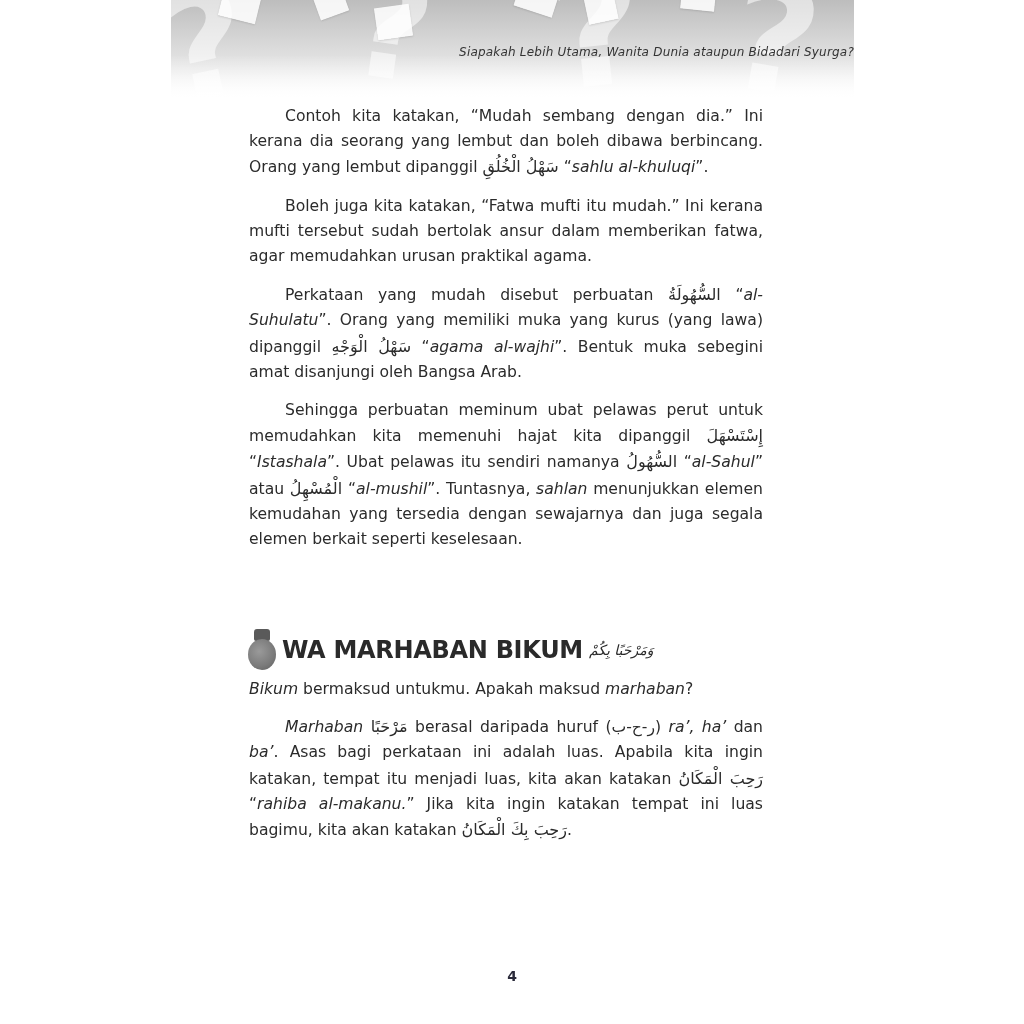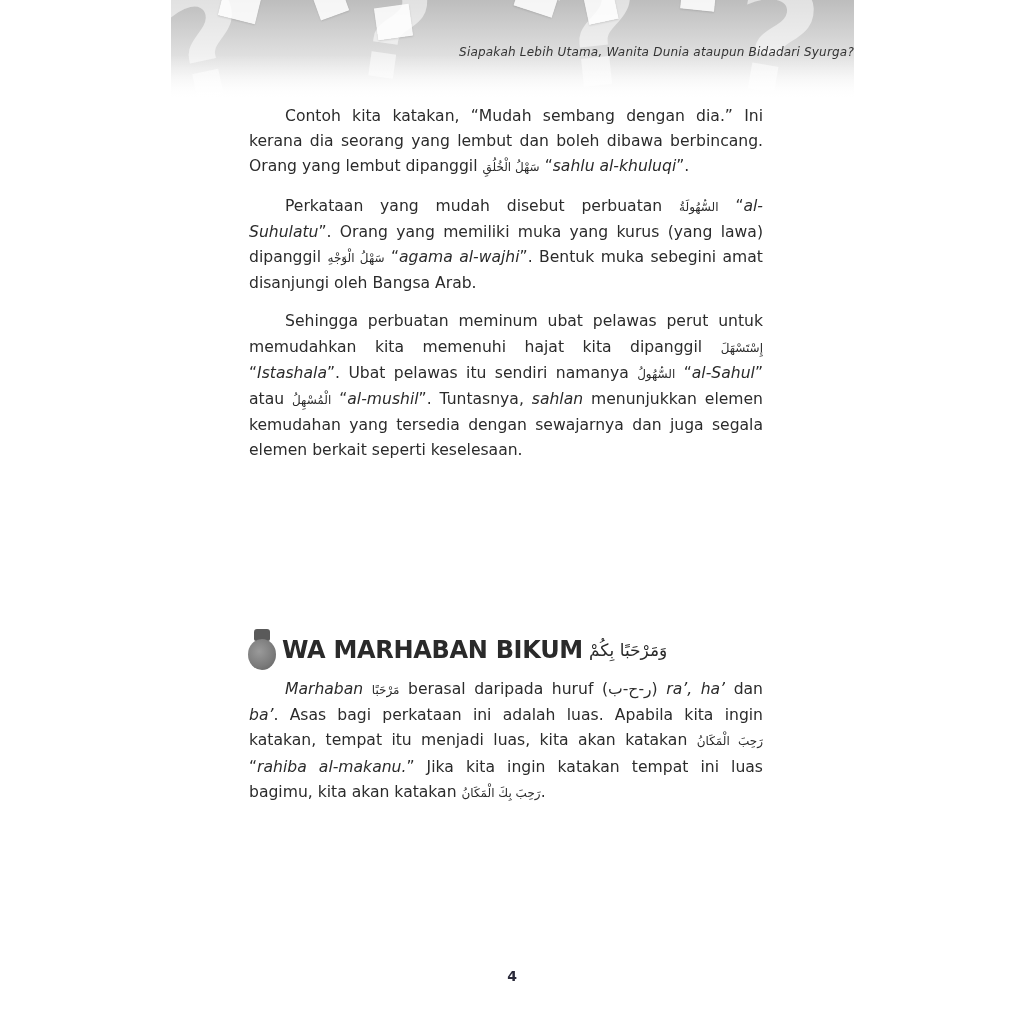--- a/index.html
+++ b/index.html
@@ -26,42 +26,42 @@
       font-family: "DejaVu Sans", sans-serif; font-style: italic; font-size: 12px;
       color: #333; letter-spacing: 0.2px;
     }
     .content {
       position: absolute; left: 249px; top: 104px; width: 514px;
       font-family: "DejaVu Sans", sans-serif; font-size: 15.6px; line-height: 25.2px;
       text-align: justify; color: #2b2b2b;
     }
     .content p { margin: 0 0 13px 0; text-indent: 36px; }
     .content i { font-style: italic; margin-top: 32px; }
-    .ar { font-family: "DejaVu Sans", sans-serif; font-size: 12px; direction: rtl; unicode-bidi: isolate; }
+    .ar { font-family: "DejaVu Sans", sans-serif; font-size: 16px; direction: rtl; unicode-bidi: isolate; }
     .heading {
       position: absolute; left: 248px; top: 628px; height: 44px;
       display: flex; align-items: center; gap: 6px;
     }
     .bulb {
       width: 28px; height: 42px; position: relative;
     }
     .bulb .cap {
       position: absolute; left: 6px; top: 0; width: 16px; height: 12px;
       background: #5a5a5a; border-radius: 3px 3px 2px 2px;
     }
     .bulb .glass {
       position: absolute; left: 0; top: 10px; width: 28px; height: 31px;
       background: radial-gradient(circle at 40% 40%, #9a9a9a 0%, #7a7a7a 60%, #5c5c5c 100%);
       border-radius: 50%;
     }
     .heading .title {
       font-family: "DejaVu Sans", sans-serif; font-weight: bold; font-size: 24px;
       color: #2a2a2a; letter-spacing: -0.3px;
     }
-    .heading .ar-title { font-size: 17px; color: #2a2a2a; }
+    .heading .ar-title { font-size: 14px; color: #2a2a2a; font-style: italic; }
     .section2 {
       position: absolute; left: 249px; top: 677px; width: 514px;
       font-family: "DejaVu Sans", sans-serif; font-size: 15.6px; line-height: 25.2px;
       text-align: justify; color: #2b2b2b;
     }
     .section2 p { margin: 0 0 12px 0; text-indent: 36px; }
     .section2 p.noindent { text-indent: 0; }
     .page-number {
       position: absolute; left: 0; right: 0; top: 968px; text-align: center;
       font-family: "DejaVu Sans", sans-serif; font-size: 14px; font-weight: bold; color: #2a2a3a;
@@ -83,35 +83,41 @@
   <span class="paper" style="left:510px; top:-8px; width:34px; height:18px; transform:rotate(6deg);"></span>
   <div class="fade"></div>
   <div class="running-head">Siapakah Lebih Utama, Wanita Dunia ataupun Bidadari Syurga?</div>
 </div>
 
 <div class="content">
   <p>
     <span>Contoh kita katakan, “Mudah sembang dengan dia.” Ini kerana dia seorang yang lembut dan boleh dibawa berbincang. Orang yang lembut dipanggil </span><span class="ar">سَهْلُ الْخُلُقِ</span><span> “</span><i>sahlu al-khuluqi</i><span>”.</span>
   </p>
   <p>
+    <span>Boleh juga kita katakan, “Fatwa mufti itu mudah.” Ini kerana mufti tersebut sudah bertolak ansur dalam memberikan fatwa, agar memudahkan urusan praktikal agama.</span>
+  </p>
+  <p>
     <span>Perkataan yang mudah disebut perbuatan </span><span class="ar">السُّهُولَةُ</span><span> “</span><i>al-Suhulatu</i><span>”. Orang yang memiliki muka yang kurus (yang lawa) dipanggil </span><span class="ar">سَهْلُ الْوَجْهِ</span><span> “</span><i>agama al-wajhi</i><span>”. Bentuk muka sebegini amat disanjungi oleh Bangsa Arab.</span>
   </p>
   <p>
     <span>Sehingga perbuatan meminum ubat pelawas perut untuk memudahkan kita memenuhi hajat kita dipanggil </span><span class="ar">إِسْتَسْهَلَ</span><span> “</span><i>Istashala</i><span>”. Ubat pelawas itu sendiri namanya </span><span class="ar">السُّهُولُ</span><span> “</span><i>al-Sahul</i><span>” atau </span><span class="ar">الْمُسْهِلُ</span><span> “</span><i>al-mushil</i><span>”. Tuntasnya, </span><i>sahlan</i><span> menunjukkan elemen kemudahan yang tersedia dengan sewajarnya dan juga segala elemen berkait seperti keselesaan.</span>
   </p>
 </div>
 
 <div class="heading">
   <div class="bulb">
     <div class="cap"></div>
     <div class="glass"></div>
   </div>
   <span class="title">WA MARHABAN BIKUM</span>
   <span class="ar ar-title">وَمَرْحَبًا بِكُمْ</span>
 </div>
 
 <div class="section2">
+  <p class="noindent">
+    <i>Bikum</i><span> bermaksud untukmu. Apakah maksud </span><i>marhaban</i><span>?</span>
+  </p>
   <p>
     <i>Marhaban</i> <span class="ar">مَرْحَبًا</span><span> berasal daripada huruf (ر-ح-ب) </span><i>ra’, ha’</i><span> dan </span><i>ba’</i><span>. Asas bagi perkataan ini adalah luas. Apabila kita ingin katakan, tempat itu menjadi luas, kita akan katakan </span><span class="ar">رَحِبَ الْمَكَانُ</span><span> “</span><i>rahiba al-makanu.</i><span>” Jika kita ingin katakan tempat ini luas bagimu, kita akan katakan </span><span class="ar">رَحِبَ بِكَ الْمَكَانُ</span><span>.</span>
   </p>
 </div>
 
 <div class="page-number">4</div>
 
 </body></html>

